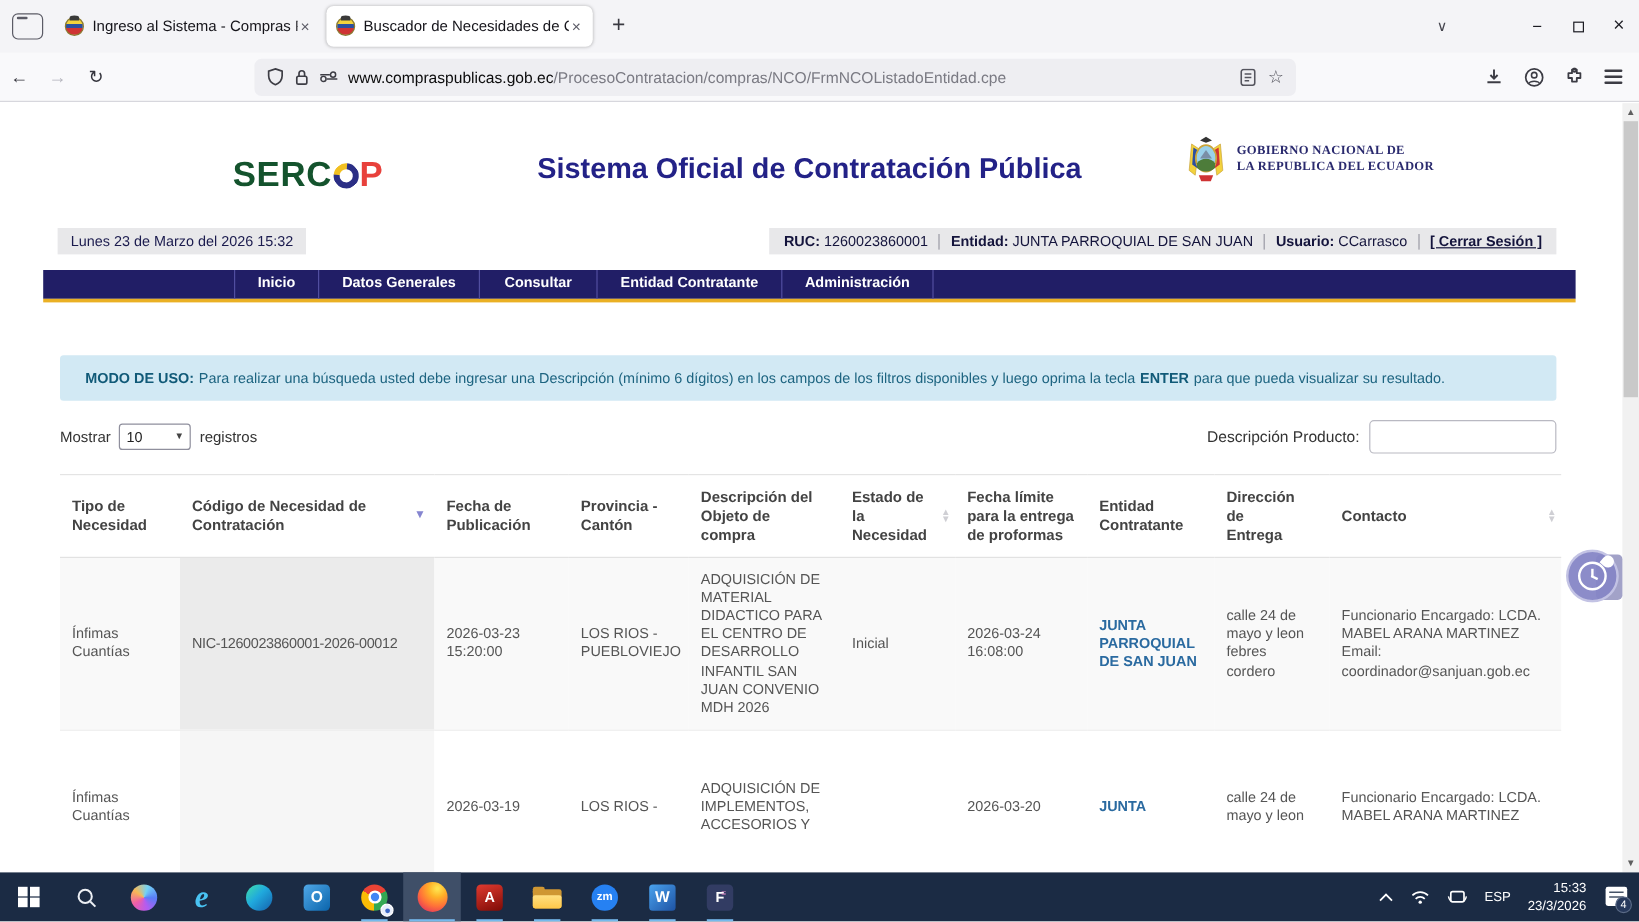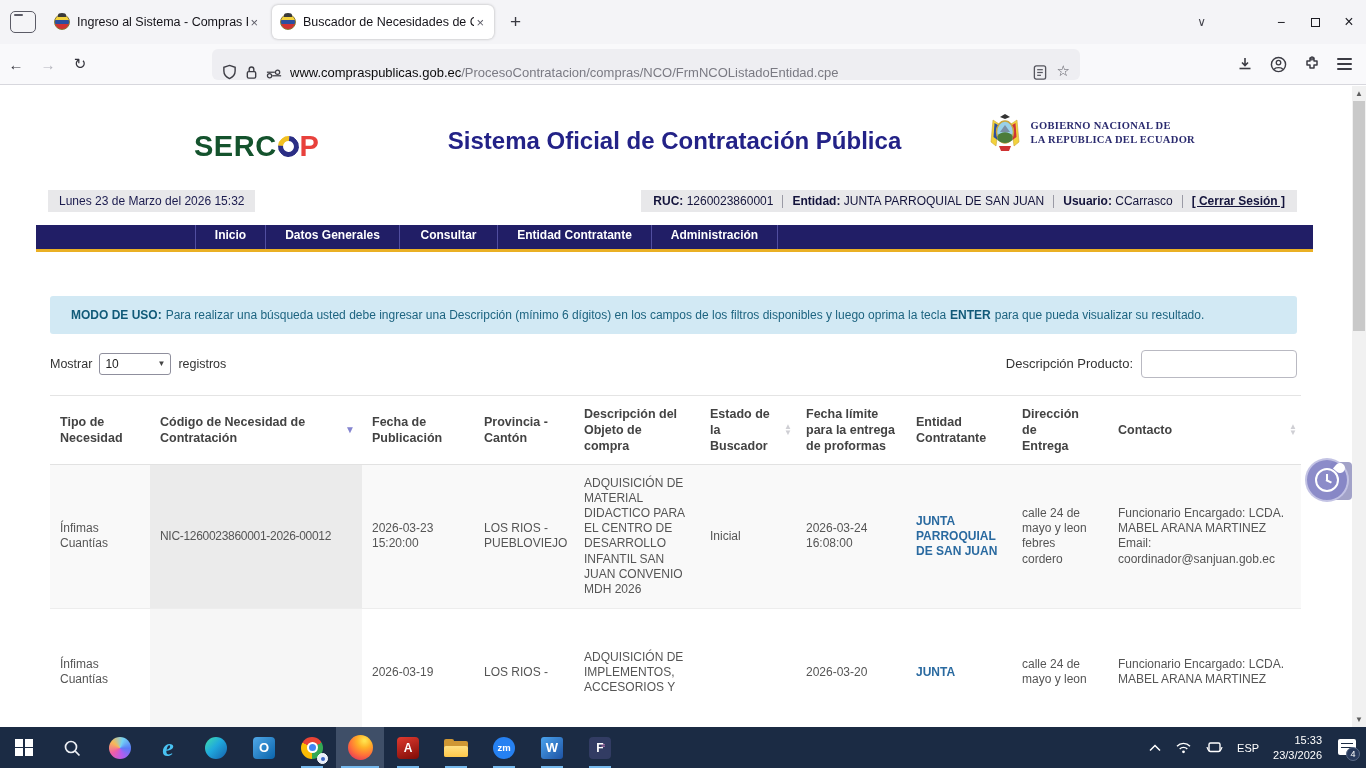--- a/index.html
+++ b/index.html
@@ -23,21 +23,21 @@
   .favicon::before { content:''; position:absolute; left:3px; right:3px; top:-2px; height:4px; background:#3a3a3a; border-radius:50% 50% 0 0; }
   .newtab { font-size:19px; color:#3a3a42; margin-left:10px; padding:2px 6px; }
   .tabstrip-right { position:absolute; right:0; top:0; height:44px; display:flex; align-items:center; }
   .alltabs { color:#45454e; font-size:12px; margin-right:58px; }
   .winbtn { width:34px; height:30px; display:flex; align-items:center; justify-content:center; color:#1b1b22; font-size:14px; }
   .restore-glyph { width:9px; height:9px; border:1.3px solid #1b1b22; position:relative; background:#f4f4f7; }
   .restore-glyph::before { content:''; position:absolute; top:-4px; left:2.5px; width:9px; height:9px; border:1.3px solid #1b1b22; z-index:-1; }
   .toolbar { height:41px; background:#f9f9fb; border-bottom:1px solid #d7d7dd; display:flex; align-items:center; }
   .navbtn { font-size:15px; color:#35353d; width:32px; text-align:center; }
   .navbtn.disabled { color:#b5b5bd; }
-  .urlbar { margin-left:116px; width:868px; height:31px; background:#eeeef2; border-radius:6px; display:flex; align-items:flex-end; padding:0 10px; }
+  .urlbar { margin-left:116px; width:868px; height:31px; background:#eeeef2; border-radius:6px; display:flex; align-items:center; padding:0 10px; }
   .urlbar svg { flex:none; }
   .urltext { font-size:13px; margin-left:8px; flex:1; white-space:nowrap; overflow:hidden; }
   .urltext .host { color:#0c0c0d; }
   .urltext .path { color:#7a7a83; }
   .star { color:#55555e; font-size:15px; margin-left:10px; }
   .toolbar-right { margin-left:auto; display:flex; align-items:center; gap:17px; margin-right:14px; }
   .hamb { display:inline-block; width:15px; }
   .hamb i { display:block; height:1.7px; background:#3c3c44; margin:3px 0; border-radius:2px; }
   
   .viewport { position:absolute; top:86px; left:0; width:1352px; height:641px; overflow:hidden; background:#fff; }
@@ -60,21 +60,21 @@
   .nav-item { line-height:20px; text-align:center; border-right:1px solid #514ea0; }
   .nav-item:nth-of-type(2){width:70px} .nav-item:nth-of-type(3){width:134px}
   .nav-item:nth-of-type(4){width:98px} .nav-item:nth-of-type(5){width:154px}
   .nav-item:nth-of-type(6){width:126px}
   .nav-fill { flex:1; }
   .goldline { height:3px; background:#eab024; }
   .page-titlebar { margin-top:5px; background:#ededf0; border-bottom:2px solid #3c3c50; height:26px; line-height:24px; font-size:14.5px; font-weight:bold; color:#17497a; padding-left:4px; }
   .usage-box { margin:44px 16px 0 14px; height:38px; background:#d2e9f4; border-radius:3px; display:flex; align-items:center; gap:4px; padding-left:21px; font-size:12px; color:#1d6480; white-space:nowrap; }
   .usage-box .u-bold { font-weight:bold; color:#115a78; }
   .controls-row { margin:16px 16px 0 14px; height:27px; display:flex; align-items:center; font-size:12.5px; color:#333; }
-  .select-box { width:72px; height:22px; border:1px solid #8f8f9d; border-radius:3px; background:#fff; display:flex; align-items:center; padding:0 5px; margin:0 7px; font-size:12px; color:#222; }
+  .select-box { width:60px; height:22px; border:1px solid #8f8f9d; border-radius:3px; background:#fff; display:flex; align-items:center; padding:0 5px; margin:0 7px; font-size:12px; color:#222; }
   .select-box .chev { margin-left:auto; font-size:8px; color:#444; }
   .filter-label { margin-left:auto; color:#333; font-size:13px; }
   .filter-input { width:156px; height:28px; border:1px solid #b9b9c2; border-radius:4px; background:#fff; margin-left:8px; margin-right:0; outline:none; font-size:13px; padding:0 6px; }
   
   .data-table { margin:18px 16px 0 14px; width:1251px; border-collapse:collapse; table-layout:fixed; font-size:12px; color:#555; }
   .data-table th {
     font-size:12.5px; font-weight:bold; color:#434343; text-align:left; vertical-align:middle;
     padding:10px 10px; line-height:1.28; border-top:1px solid #e4e4e4; border-bottom:1px solid #e2e2e2; position:relative;
   }
   .data-table td { padding:11px 10px; vertical-align:middle; line-height:1.26; border-bottom:1px solid #ededed; }
@@ -289,21 +289,21 @@
           <col style="width:96px">
           <col style="width:193px">
       </colgroup>
       <thead>
         <tr>
           <th>Tipo de Necesidad</th>
           <th style="padding-right:26px;"><span>Código de Necesidad de Contratación</span><span class="sort-desc">▼</span></th>
           <th>Fecha de Publicación</th>
           <th>Provincia - Cantón</th>
           <th>Descripción del Objeto de compra</th>
-          <th style="padding-right:18px;"><span>Estado de la Buscador</span><span class="sort-both">▲<br>▼</span></th>
+          <th style="padding-right:18px;"><span>Estado de la Necesidad</span><span class="sort-both">▲<br>▼</span></th>
           <th>Fecha límite para la entrega de proformas</th>
           <th>Entidad Contratante</th>
           <th style="padding-right:24px;">Dirección de Entrega</th>
           <th><span>Contacto</span><span class="sort-both">▲<br>▼</span></th>
         </tr>
       </thead>
       <tbody>
         <tr class="row-odd">
           <td>Ínfimas Cuantías</td>
           <td class="sorted code-cell">NIC-1260023860001-2026-00012</td>

